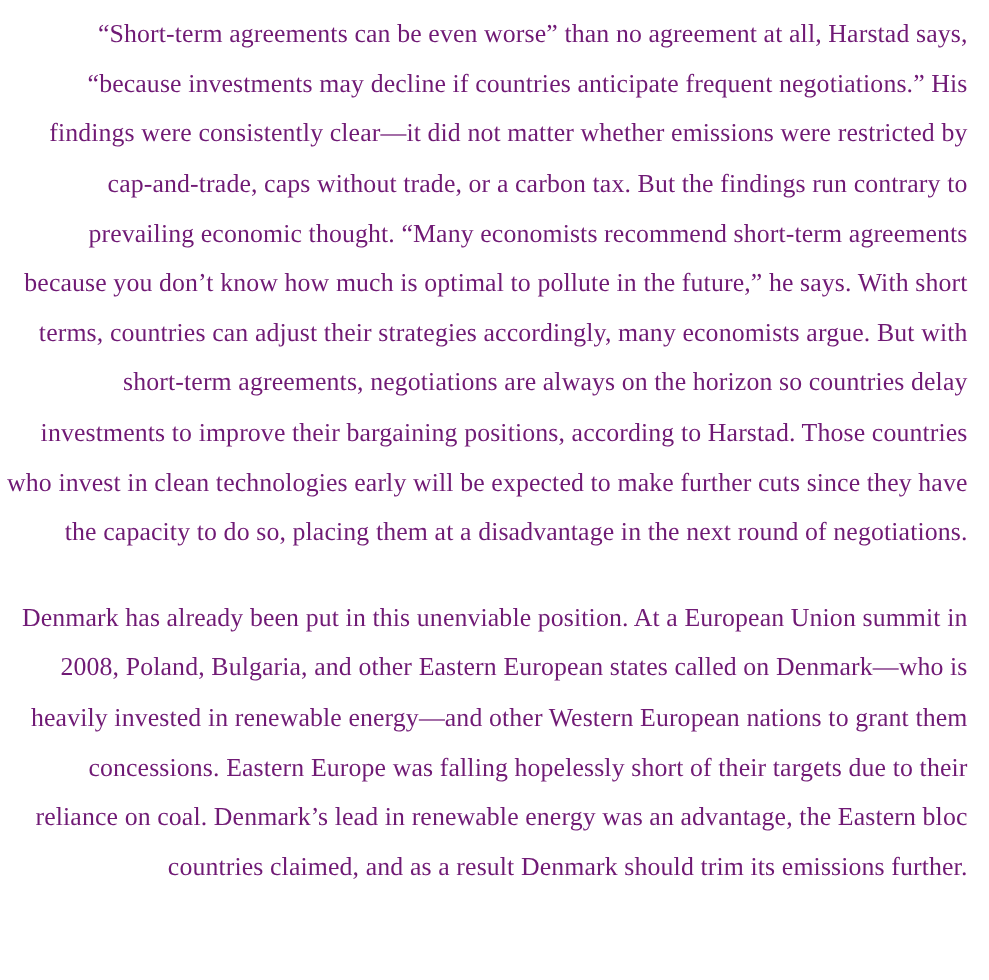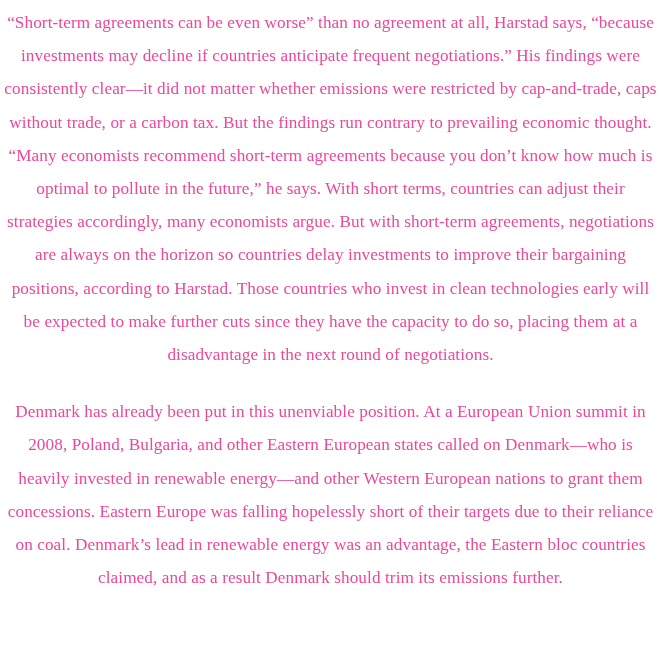--- a/index.html
+++ b/index.html
@@ -13,25 +13,25 @@
     overflow: hidden;
     font-family: "Liberation Serif", "DejaVu Serif", serif;
     color: #1a1a1a;
   }
   .article {
     box-sizing: border-box;
     width: 659px;
     padding: 6px 2px 0 4px;
   }
   .article p {
-    margin: 0 0 24px 0;
+    margin: 0 12px 24px 0;
     font-size: 17.2px;
     line-height: 33.2px;
-    text-align: center;
-    color: #ec4899;
+    text-align: right;
+    color: #701a75;
     letter-spacing: 0.005em;
   }
   .article p:last-child {
     margin-bottom: 0;
   }
 </style>
 </head>
 <body>
 
 <div class="article">

